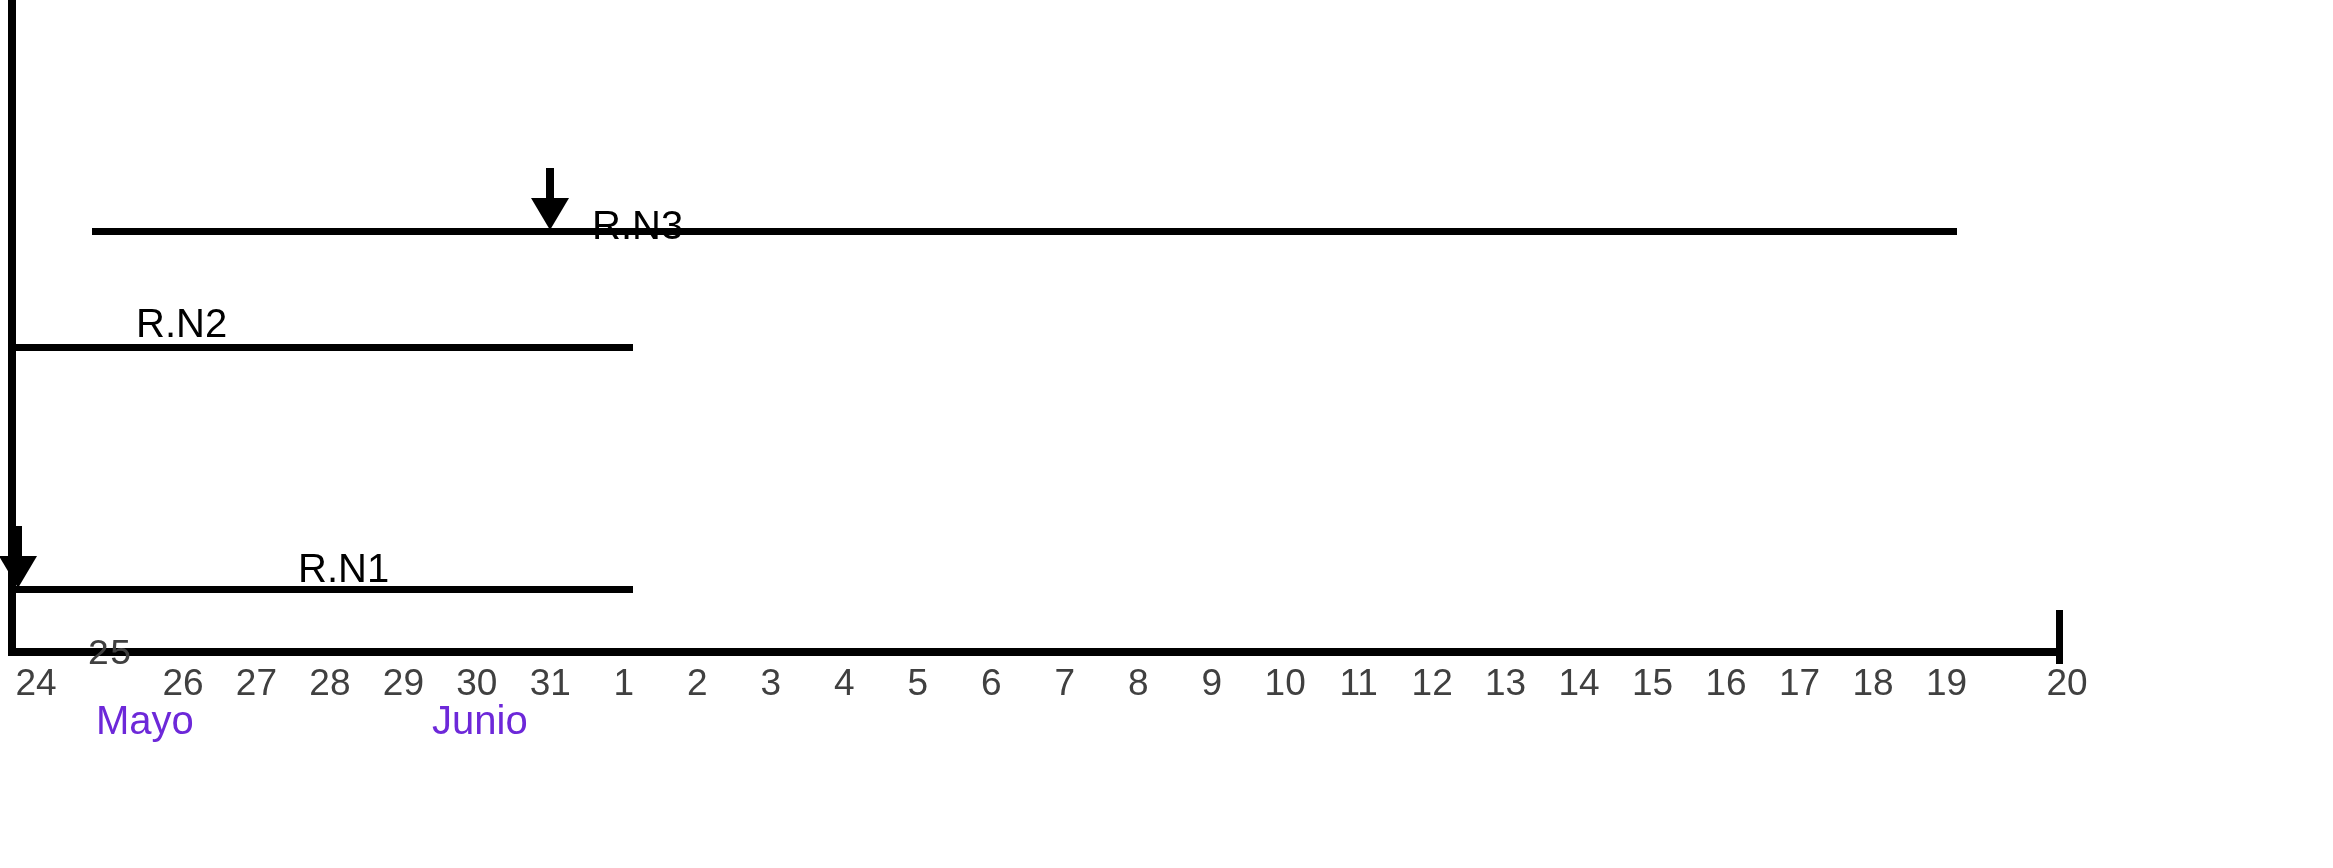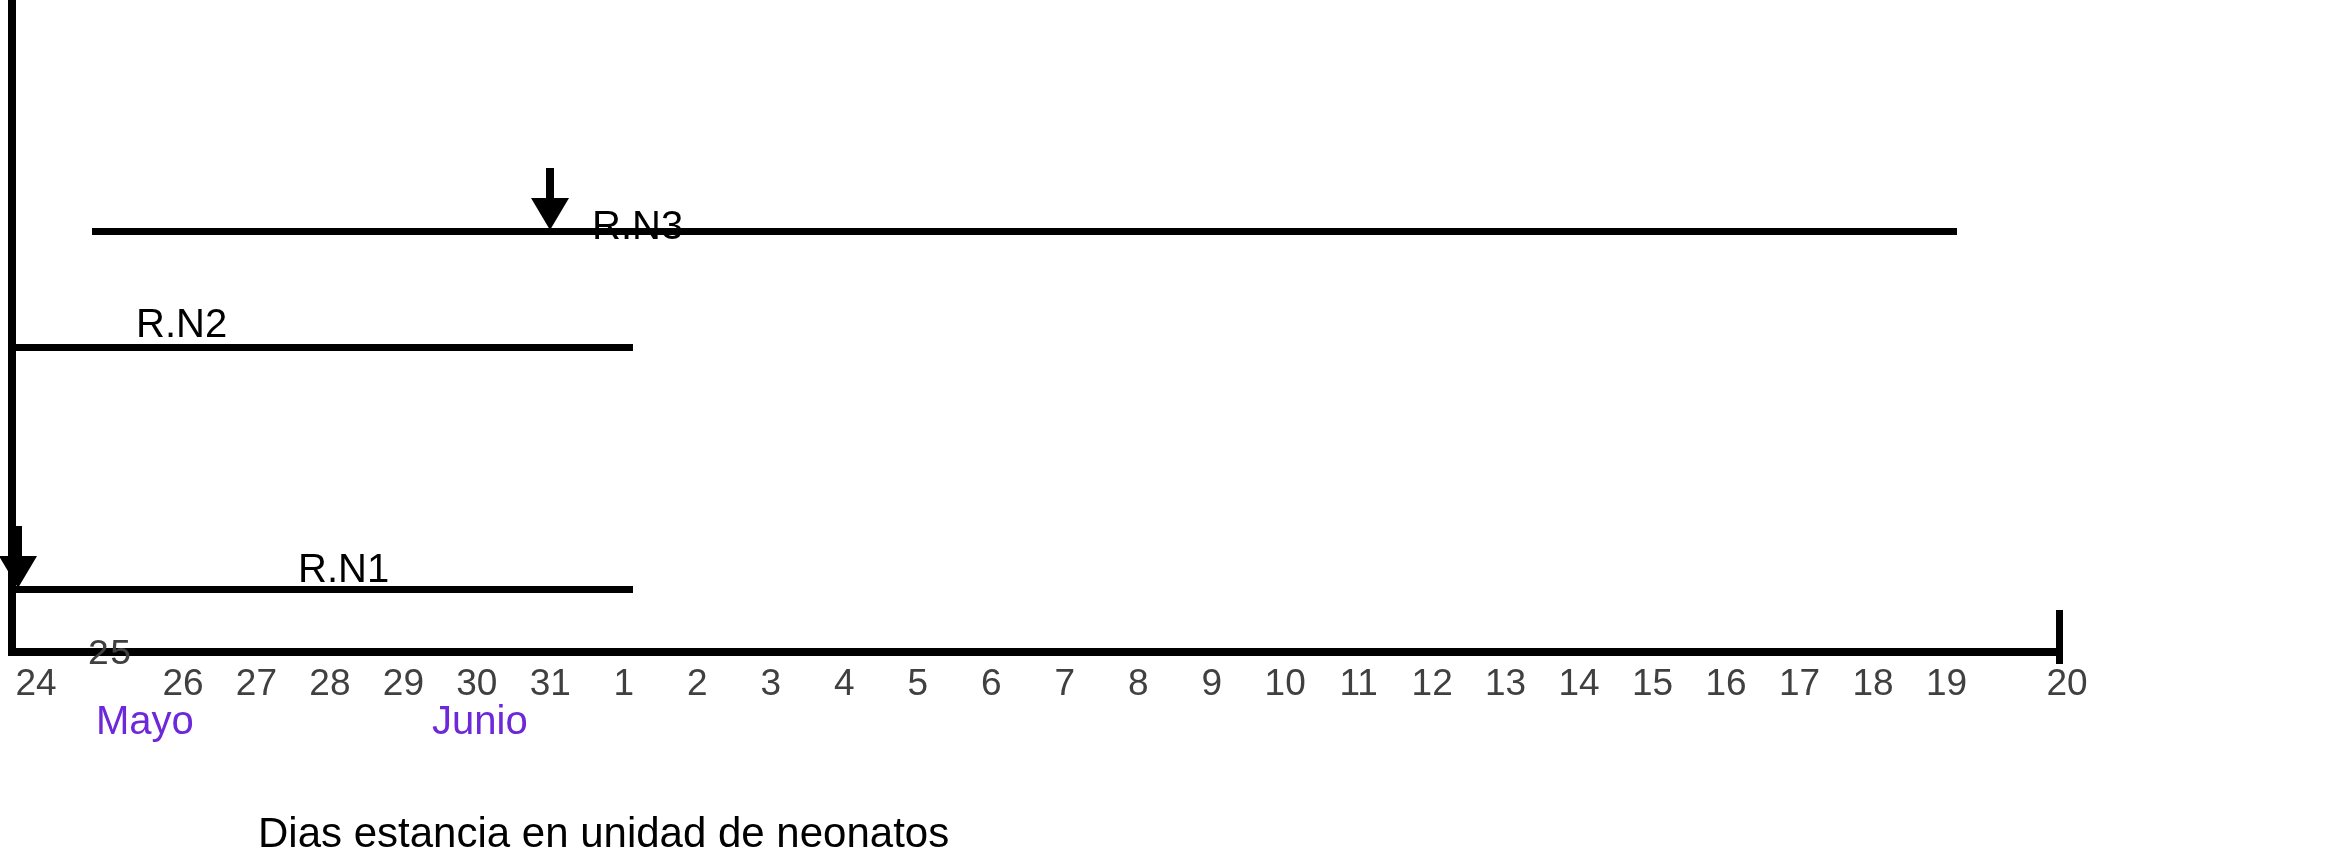--- a/index.html
+++ b/index.html
@@ -173,15 +173,14 @@
       <div class="tick-label" style="left: 2224px; top: 664px;">10</div>
       <div class="tick-label" style="left: 2296px; top: 664px;">11</div>
     </div>
 
   <div class="month-label" style="left:96px; top:700px;">Mayo</div>
 
   <div class="month-label" style="left:432px; top:700px;">Junio</div>
 
   <div class="month-label" style="left:2268px; top:700px;">Julio</div>
 
-  <div class="caption" style="left:258px; top:812px;">Dias estancia en unidad de neonatos</div>
 
 </div>
 
 </body></html>

